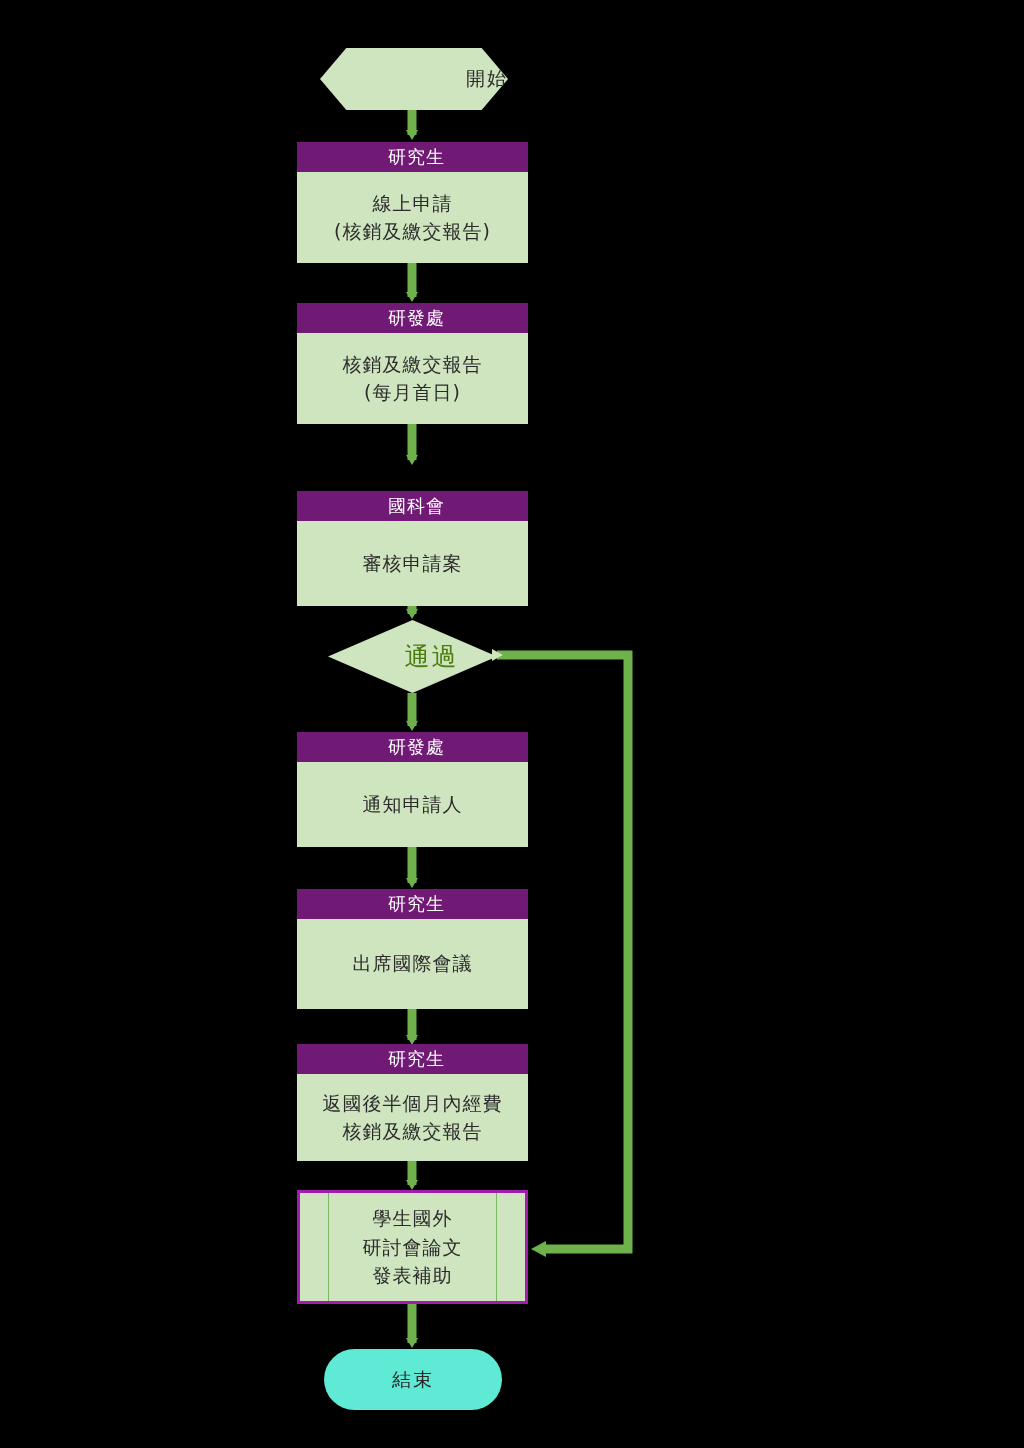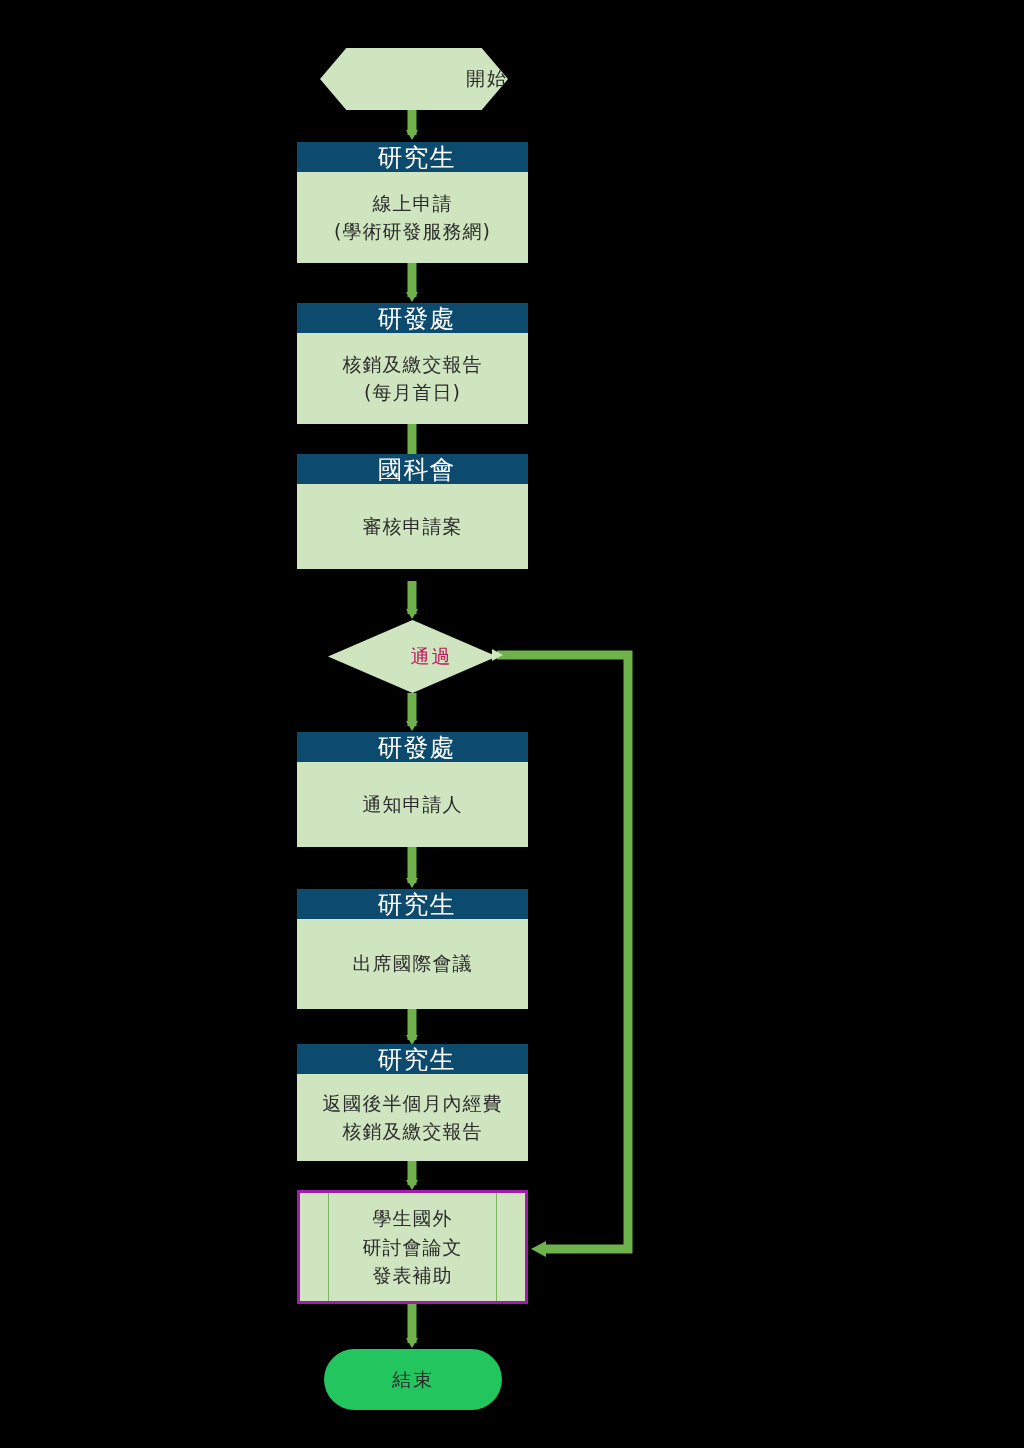--- a/index.html
+++ b/index.html
@@ -31,42 +31,42 @@
     justify-content: flex-end;
     background: #cee5bf;
     -webkit-clip-path: polygon(14% 0%, 86% 0%, 100% 50%, 86% 100%, 14% 100%, 0% 50%);
     clip-path: polygon(14% 0%, 86% 0%, 100% 50%, 86% 100%, 14% 100%, 0% 50%);
   }
   
   .rounded {
     display: flex;
     align-items: center;
     justify-content: center;
-    background: #22c55e;
+    background: #5eead4;
     border-radius: 32px;
   }
   
   .diamond {
     display: flex;
     align-items: center;
     justify-content: center;
     background: #cee5bf;
     -webkit-clip-path: polygon(50% 0%, 100% 50%, 50% 100%, 0% 50%);
     clip-path: polygon(50% 0%, 100% 50%, 50% 100%, 0% 50%);
   }
   
   .proc {
     background: #cee5bf;
     display: flex;
     flex-direction: column;
   }
   .proc-header {
-    background: #0c4a6e;
+    background: #701a75;
     color: #ffffff;
-    font-size: 25px;
+    font-size: 18px;
     line-height: 1;
     height: 30px;
     display: flex;
     align-items: center;
     justify-content: center;
     letter-spacing: 1px;
     padding-left: 8px;
   }
   .proc-body {
     flex: 1;
@@ -108,22 +108,22 @@
     letter-spacing: 1px;
     position: relative;
     z-index: 2;
   }
   .term-text {
     color: #2b2b2b;
     font-size: 19px;
     letter-spacing: 2px;
   }
   .diamond-text {
-    color: #be185d;
-    font-size: 19px;
+    color: #4d7c0f;
+    font-size: 25px;
     letter-spacing: 2px;
     margin-left: 38px;
   }
   
   .conn-svg {
     position: absolute;
     left: 0; top: 0;
     width: 1024px;
     height: 1448px;
     pointer-events: none;
@@ -185,33 +185,33 @@
   </svg>
 
   <div class="node hexagon" style="left:320px; top:48px; width:188px; height:62px;">
     <span class="term-text">開始</span>
   </div>
 
   <div class="node proc" style="left:297px; top:142px; width:231px; height:121px;">
     <div class="proc-header">研究生</div>
     <div class="proc-body">
       <div>線上申請</div>
-      <div>(學術研發服務網)</div>
+      <div>(核銷及繳交報告)</div>
     </div>
   </div>
 
   <div class="node proc" style="left:297px; top:303px; width:231px; height:121px;">
     <div class="proc-header">研發處</div>
     <div class="proc-body">
       <div>核銷及繳交報告</div>
       <div>(每月首日)</div>
     </div>
   </div>
 
-  <div class="node proc" style="left:297px; top:454px; width:231px; height:115px;">
+  <div class="node proc" style="left:297px; top:491px; width:231px; height:115px;">
     <div class="proc-header">國科會</div>
     <div class="proc-body">
         <div>審核申請案</div>
     </div>
   </div>
 
   <div class="node diamond" style="left:328px; top:620px; width:169px; height:73px;">
     <span class="diamond-text">通過</span>
   </div>
 

